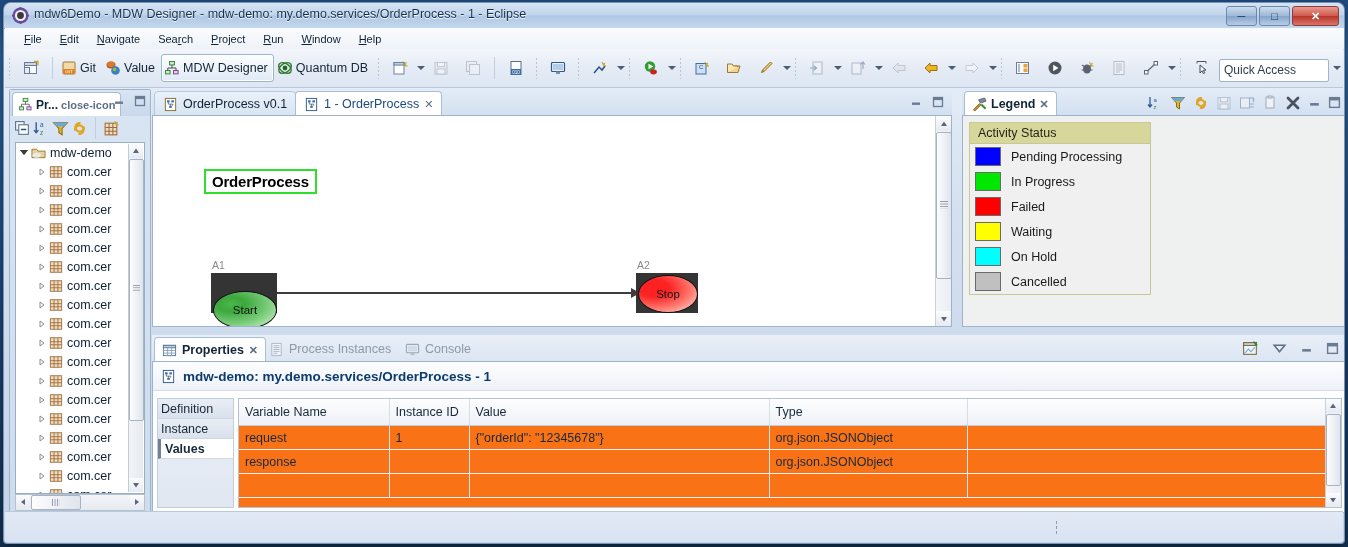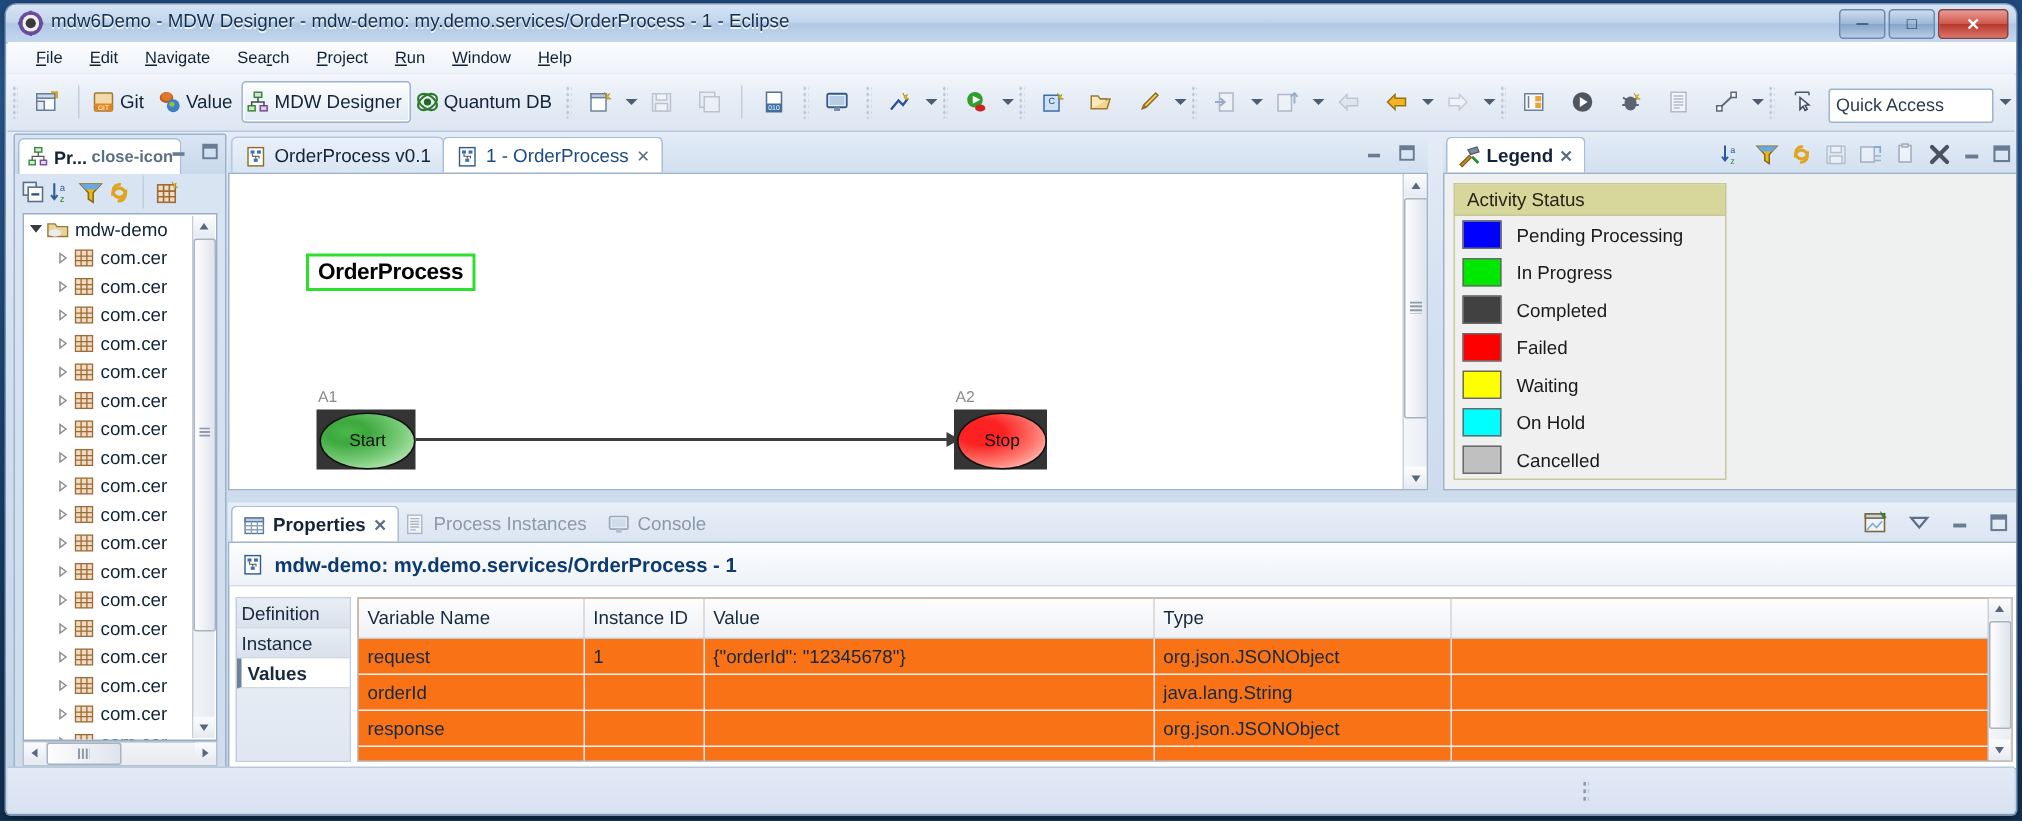--- a/index.html
+++ b/index.html
@@ -786,21 +786,21 @@
       </div>
     </div>
 
     <div class="canvas">
 
       <div class="proc-title" style="left:51px;top:53px;">OrderProcess</div>
 
       <div class="node" style="left:58px;top:157px;width:66px;height:40px;">
         <span class="node-label">A1</span>
         <div class="node-box" style="width:66px;height:40px;"></div>
-        <div class="node-ell ell-start" style="left:2px;top:2px;width:62px;height:36px;">Start</div>
+        <div class="node-ell ell-start" style="left:2px;top:18px;width:62px;height:36px;">Start</div>
       </div>
 
       <div class="link-line" style="left:124px;top:176px;width:357px;"></div>
       <div class="link-head" style="left:478px;top:172px;"></div>
 
       <div class="node" style="left:483px;top:157px;width:62px;height:40px;">
         <span class="node-label">A2</span>
         <div class="node-box" style="width:62px;height:40px;"></div>
         <div class="node-ell ell-stop" style="left:2px;top:2px;width:58px;height:36px;">Stop</div>
       </div>
@@ -879,24 +879,20 @@
       <div class="lg-table">
         <div class="lg-head">Activity Status</div>
         <div id="legend-rows">
               <div class="lg-row">
                 <div class="sw" style="background: rgb(0, 0, 255);"></div>
                 <div class="lg-txt">Pending Processing</div>
               </div>
               <div class="lg-row">
                 <div class="sw" style="background: rgb(0, 232, 0);"></div>
                 <div class="lg-txt">In Progress</div>
-              </div>
-              <div class="lg-row">
-                <div class="sw" style="background: rgb(65, 65, 65);"></div>
-                <div class="lg-txt">Completed</div>
               </div>
               <div class="lg-row">
                 <div class="sw" style="background: rgb(255, 0, 0);"></div>
                 <div class="lg-txt">Failed</div>
               </div>
               <div class="lg-row">
                 <div class="sw" style="background: rgb(255, 255, 0);"></div>
                 <div class="lg-txt">Waiting</div>
               </div>
               <div class="lg-row">
@@ -995,27 +991,20 @@
                   <th>Type</th>
                   <th></th>
                 </tr>
               </thead>
           <tbody id="vg-body">
                 <tr>
                   <td>request</td>
                   <td>1</td>
                   <td>{"orderId": "12345678"}</td>
                   <td>org.json.JSONObject</td>
-                  <td></td>
-                </tr>
-                <tr>
-                  <td>orderId</td>
-                  <td></td>
-                  <td></td>
-                  <td>java.lang.String</td>
                   <td></td>
                 </tr>
                 <tr>
                   <td>response</td>
                   <td></td>
                   <td></td>
                   <td>org.json.JSONObject</td>
                   <td></td>
                 </tr>
                 <tr>

